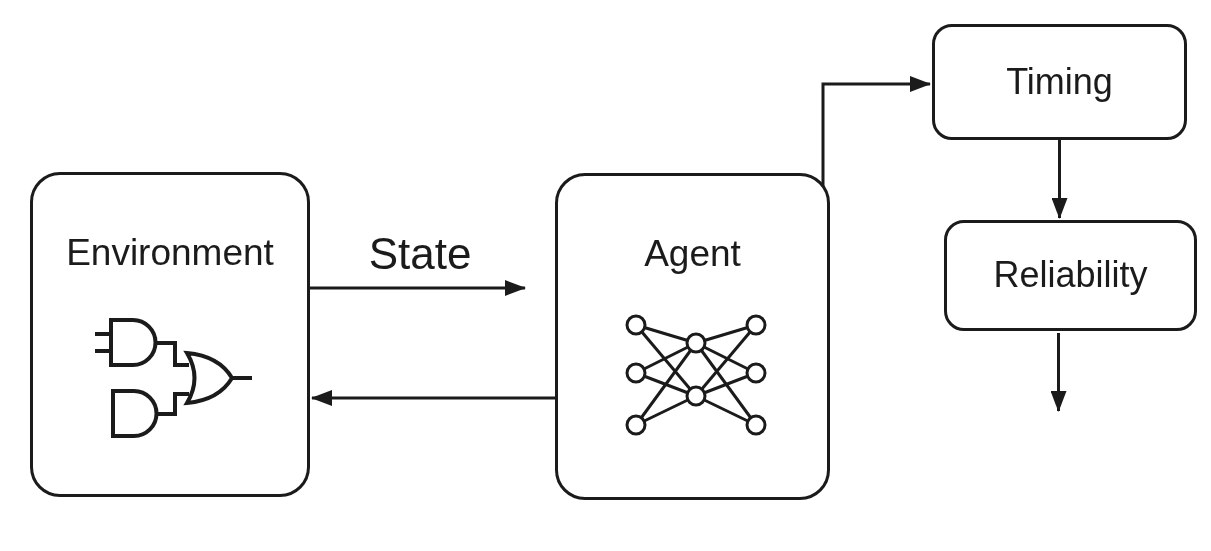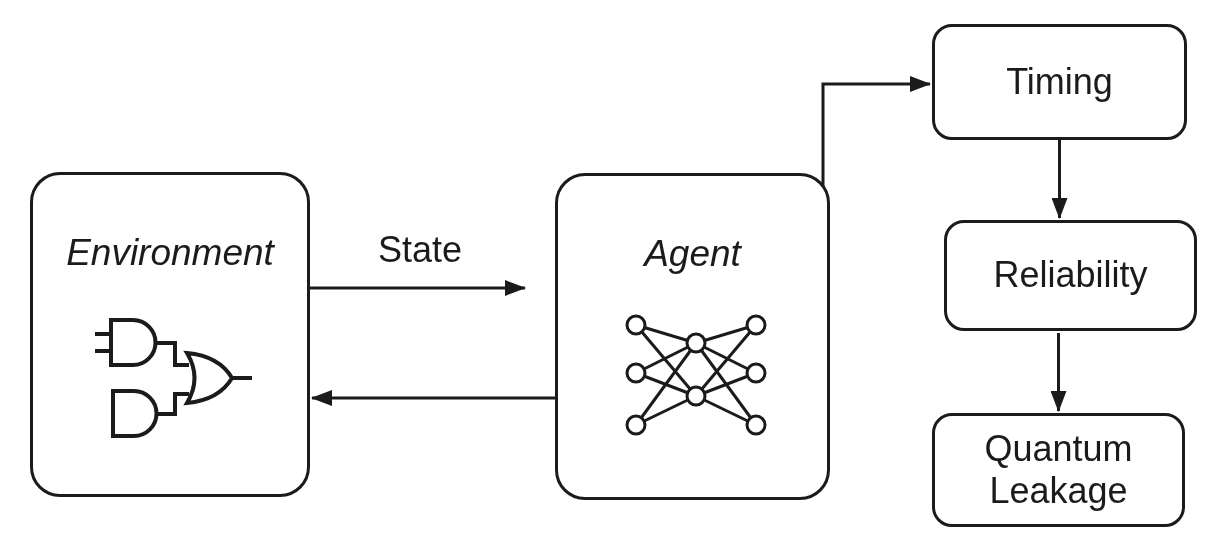--- a/index.html
+++ b/index.html
@@ -21,21 +21,21 @@
     left: 0; top: 0;
     width: 1211px; height: 551px;
     pointer-events: none;
   }
   .node {
     position: absolute;
     border: 3px solid #1b1b1b;
     background: #ffffff;
     box-sizing: border-box;
   }
-  .node.big { border-radius: 30px; font-style: italic; }
+  .node.big { border-radius: 30px; }
   .node.small {
     border-radius: 20px;
     display: flex;
     align-items: center;
     justify-content: center;
     text-align: center;
     font-size: 36px;
     line-height: 1.18;
     padding: 12px 18px;
   }
@@ -47,21 +47,21 @@
     font-size: 37px;
     line-height: 1.2;
   }
   .node-icon {
     position: absolute;
   }
   .edge-label {
     position: absolute;
     width: 160px;
     text-align: center;
-    font-size: 36px;
+    font-size: 44px;
     line-height: 1.2;
   }
   #env-box   { left: 30px;  top: 172px; width: 280px; height: 325px; }
   #agent-box { left: 527px; top: 173px; width: 275px; height: 327px; margin-left: 28px; }
   #timing-box      { left: 932px; top: 24px;  width: 255px; height: 116px; }
   #reliability-box { left: 932px; top: 220px; width: 253px; height: 111px; margin-left: 12px; }
   #quantum-box     { left: 932px; top: 413px; width: 253px; height: 114px; }
   #gates-icon { left: 58px; top: 136px; width: 165px; height: 132px; }
   #nn-icon    { left: 63px; top: 134px; width: 146px; height: 132px; }
   #state-label  { left: 340px; top: 228px; }
@@ -141,19 +141,16 @@
   </div>
 
   <div class="node small" id="timing-box">
     <span>Timing</span>
   </div>
 
   <div class="node small" id="reliability-box">
     <span>Reliability</span>
   </div>
 
-  <div class="node small" id="quantum-box">
-    <span>Quantum Leakage</span>
-  </div>
 
   <div class="edge-label" id="state-label">State</div>
 
 </div>
 
 </body></html>

